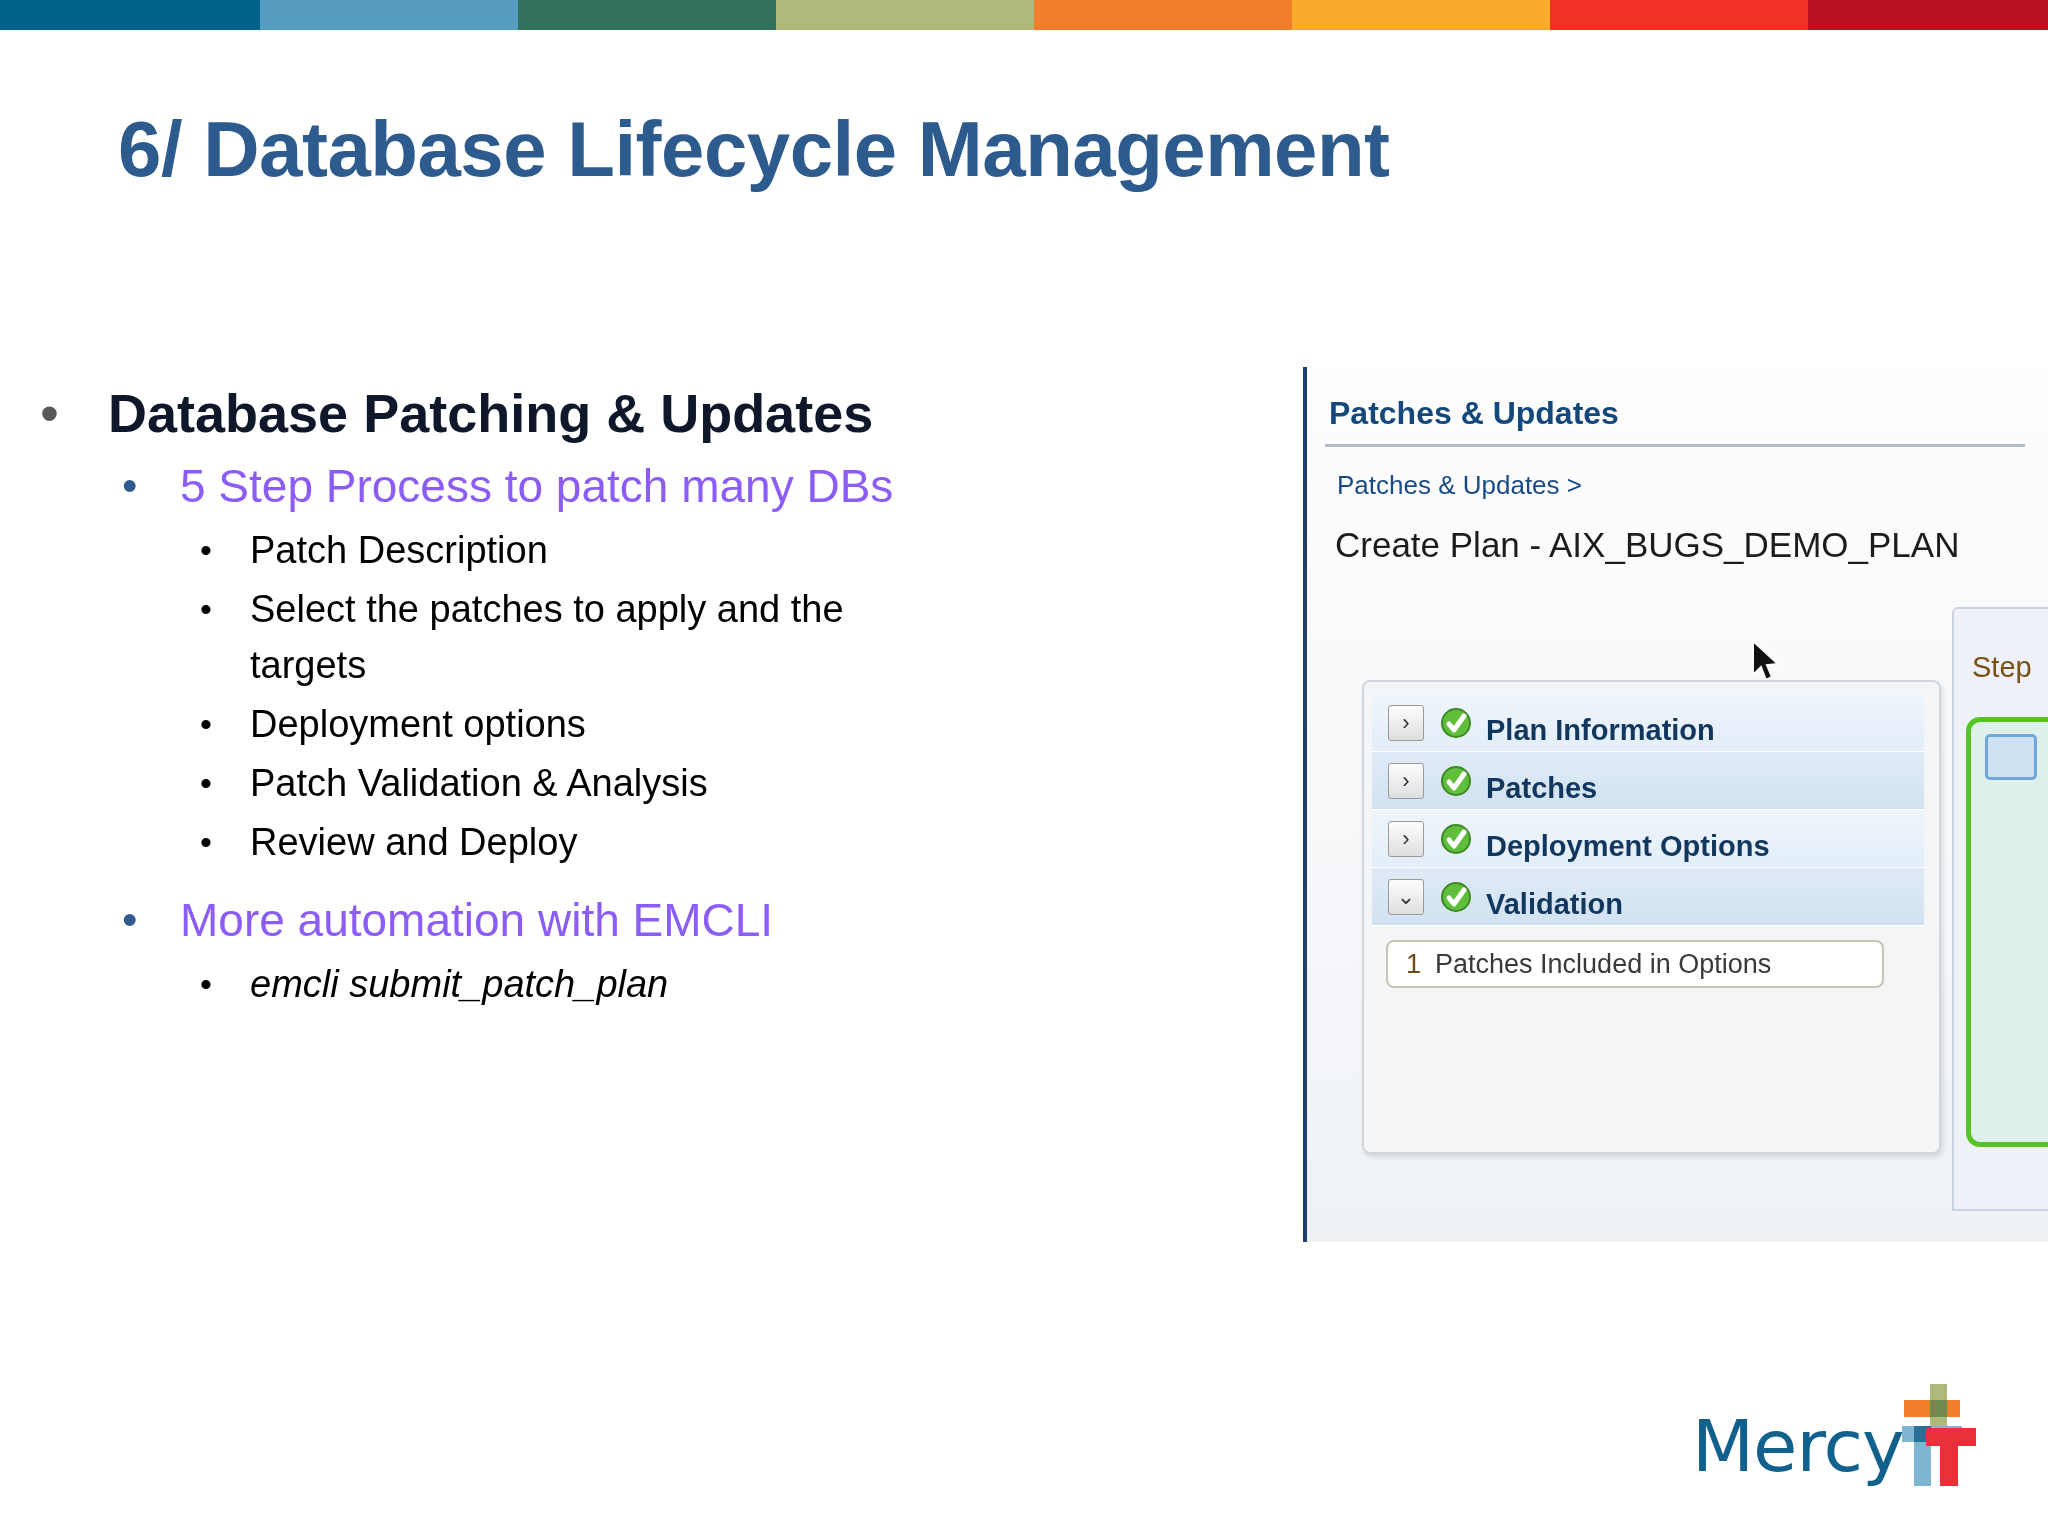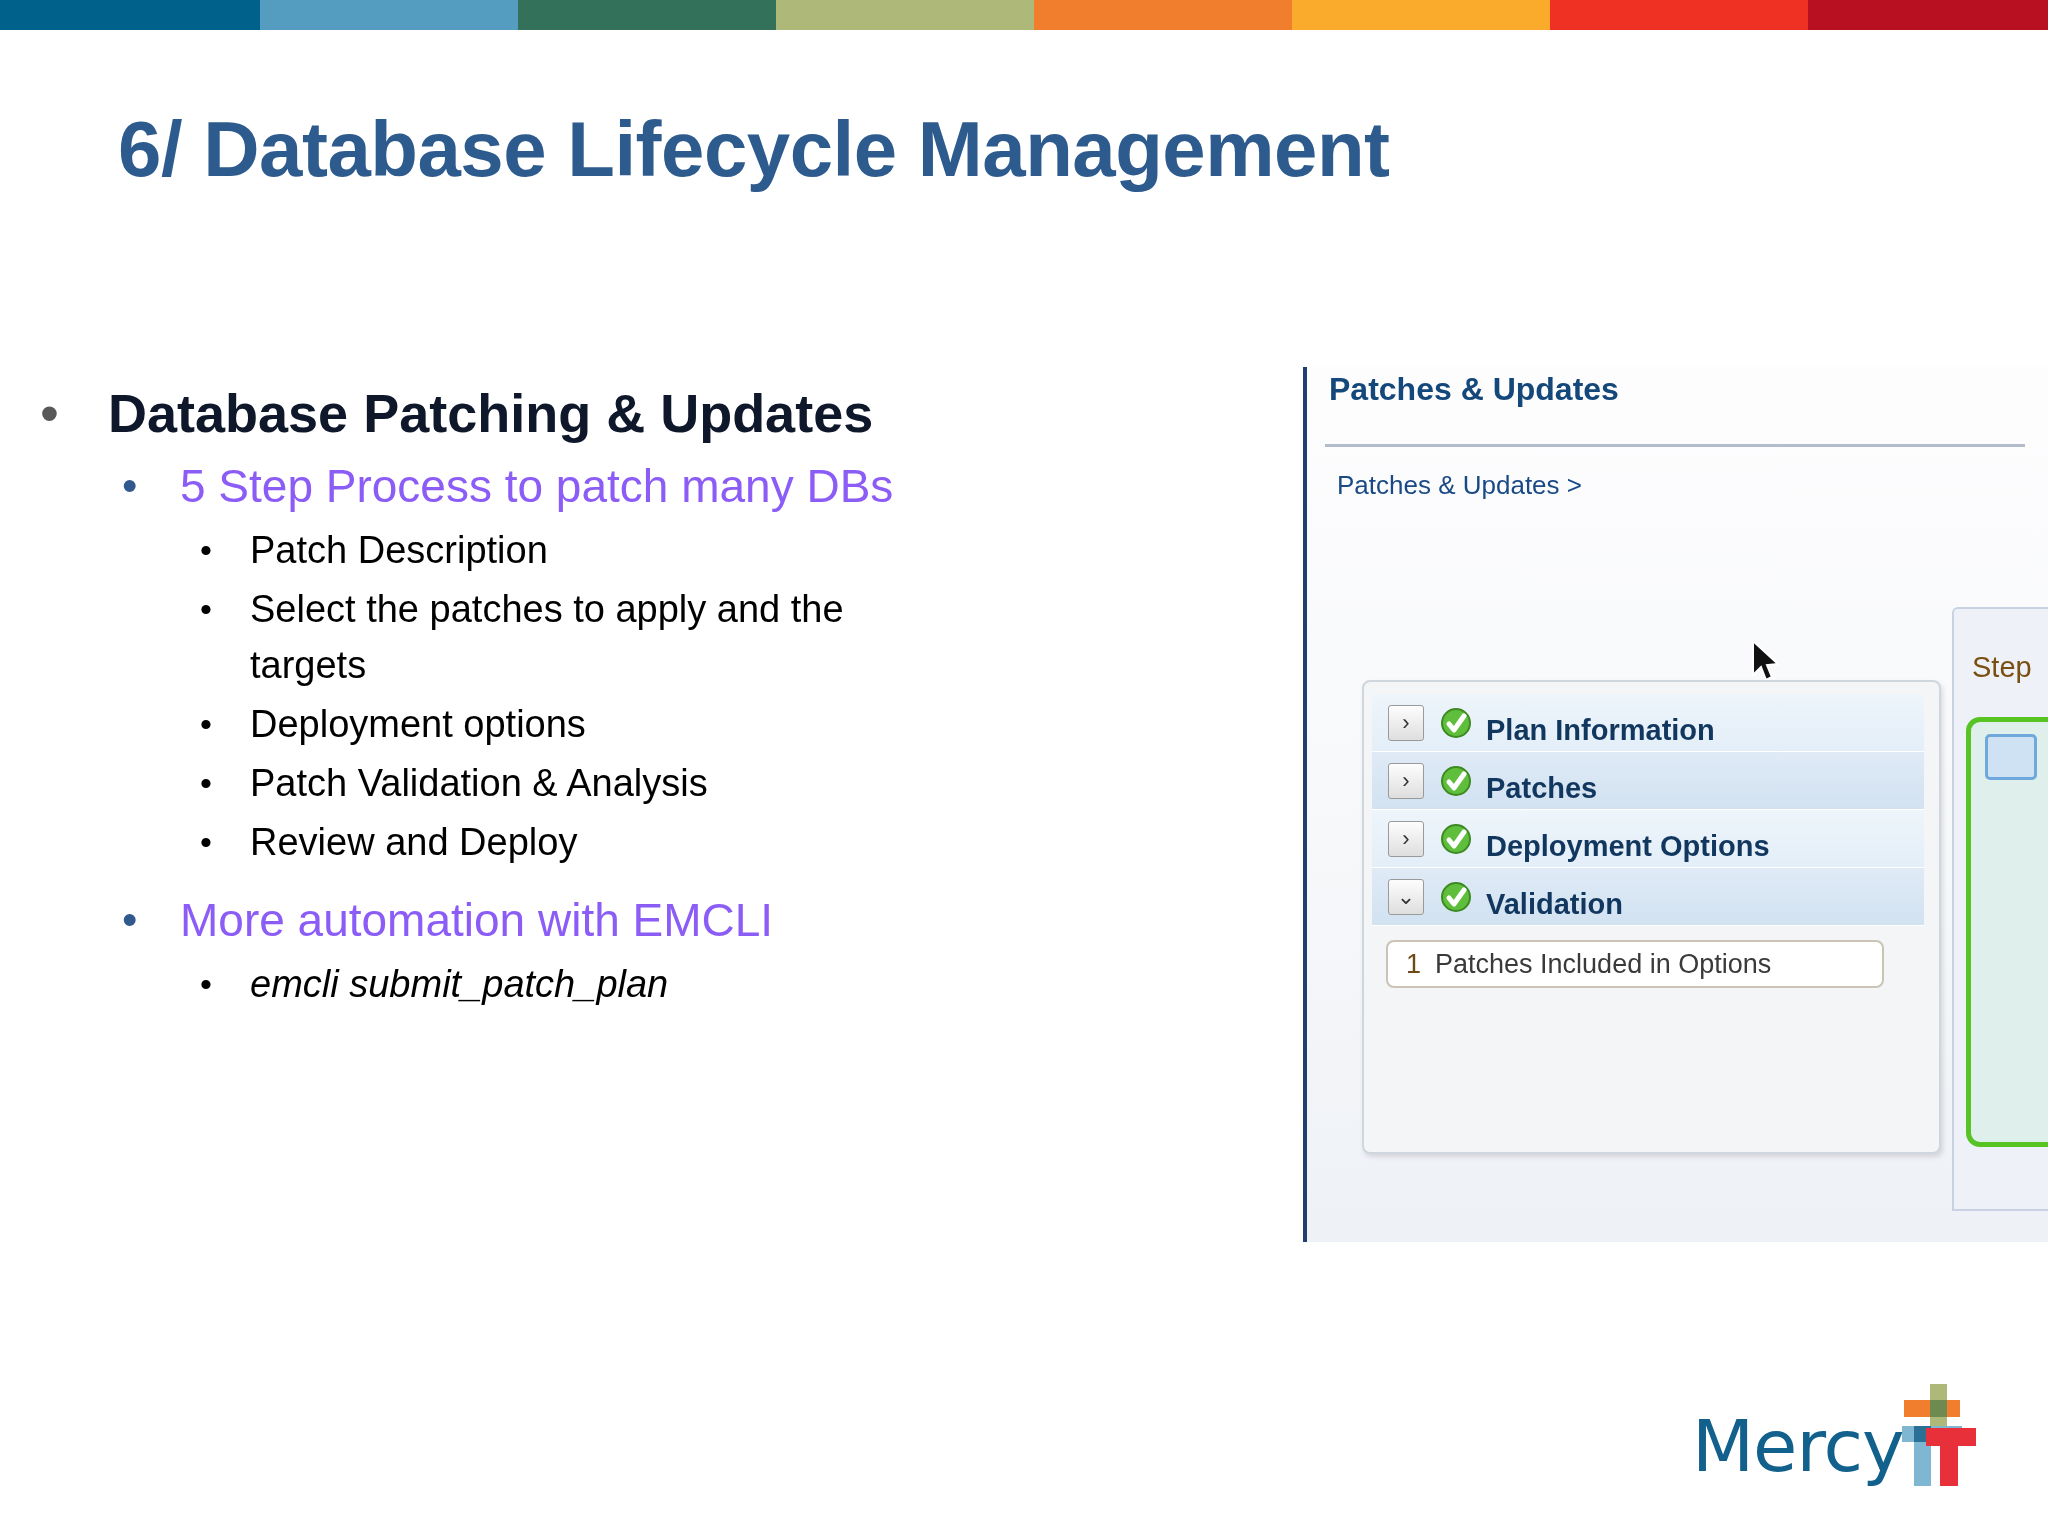--- a/index.html
+++ b/index.html
@@ -117,21 +117,21 @@
   #em-inner {
     position: absolute;
     left: 0; top: 0;
     width: 745px;
     height: 875px;
     background: linear-gradient(180deg,#fdfdfe 0%,#f7f8fa 55%,#eef1f6 100%);
   }
   #em-header-title {
     position: absolute;
     left: 22px;
-    top: 4px;
+    top: 28px;
     font-size: 32px;
     font-weight: bold;
     color: #14477a;
     white-space: nowrap;
   }
   #em-header-rule {
     position: absolute;
     left: 18px;
     top: 77px;
     width: 700px;
@@ -360,20 +360,21 @@
 
 <div id="em-screenshot">
   <div id="em-inner">
 
     <div id="em-header-title">Patches &amp; Updates</div>
 
     <div id="em-header-rule"></div>
 
     <div id="em-breadcrumb">Patches &amp; Updates &gt;</div>
 
+    <div id="em-plan-title">Create Plan -  AIX_BUGS_DEMO_PLAN</div>
 
     <div id="em-cursor">
       <svg viewBox="0 0 34 46" width="34" height="46">
         <path d="M3 2 L3 36 L11 28 L16 41 L22 38 L17 26 L28 25 Z" fill="#111" stroke="#ffffff" stroke-width="2"></path>
       </svg>
     </div>
 
     <div id="em-step-panel">
       <div id="em-step-label">Step</div>
       <div id="em-green-box">

